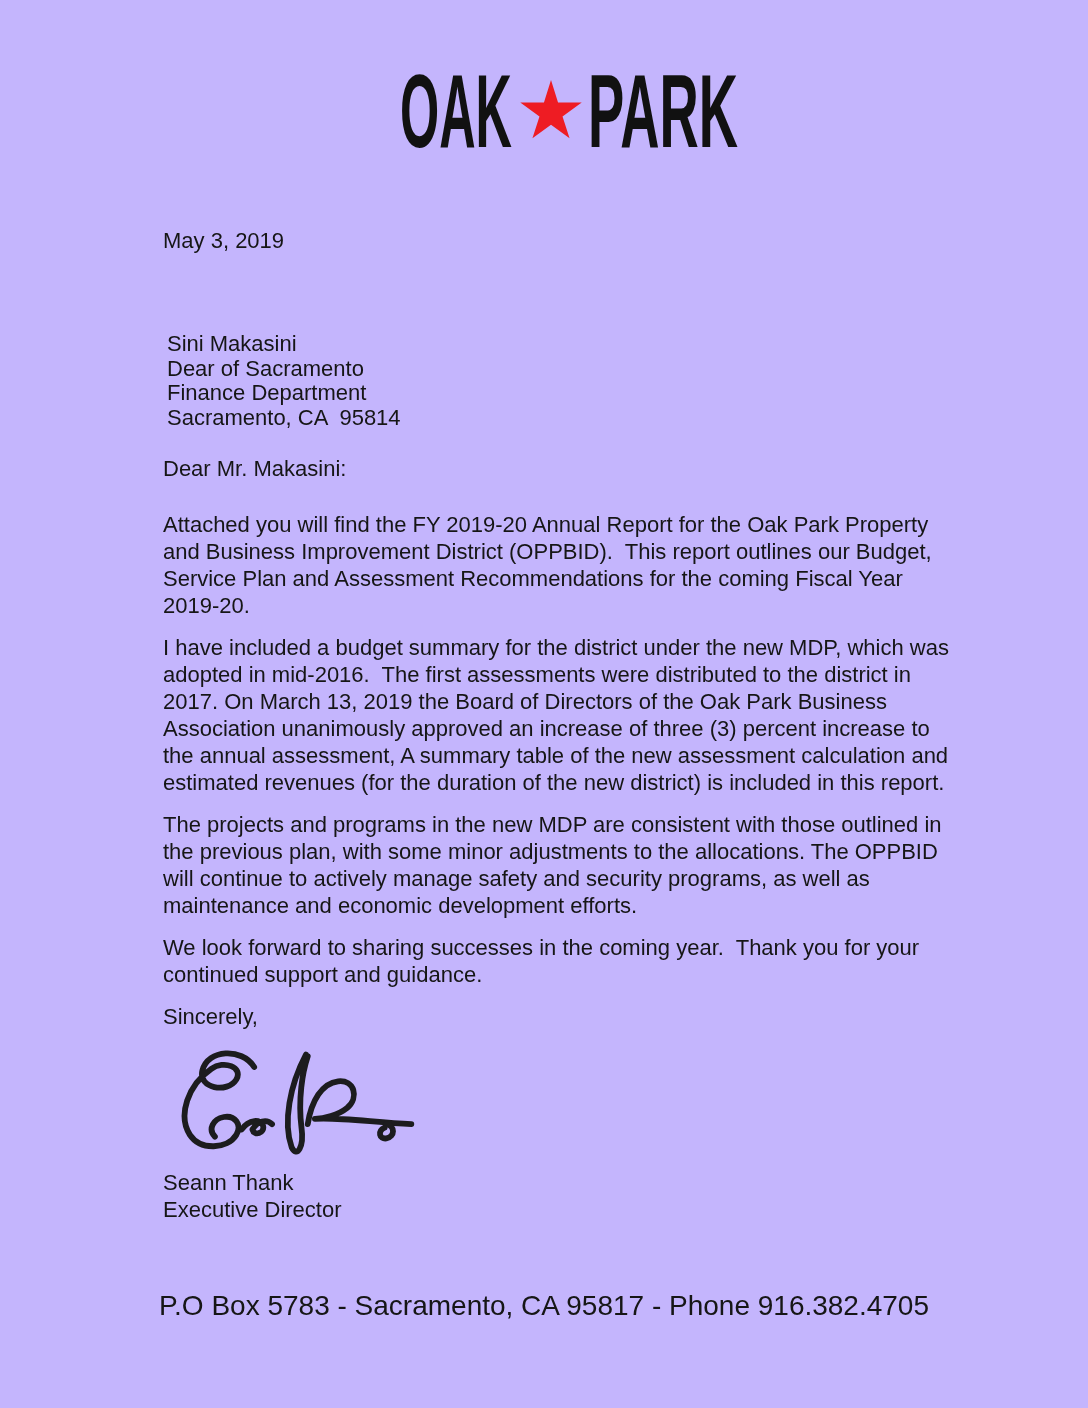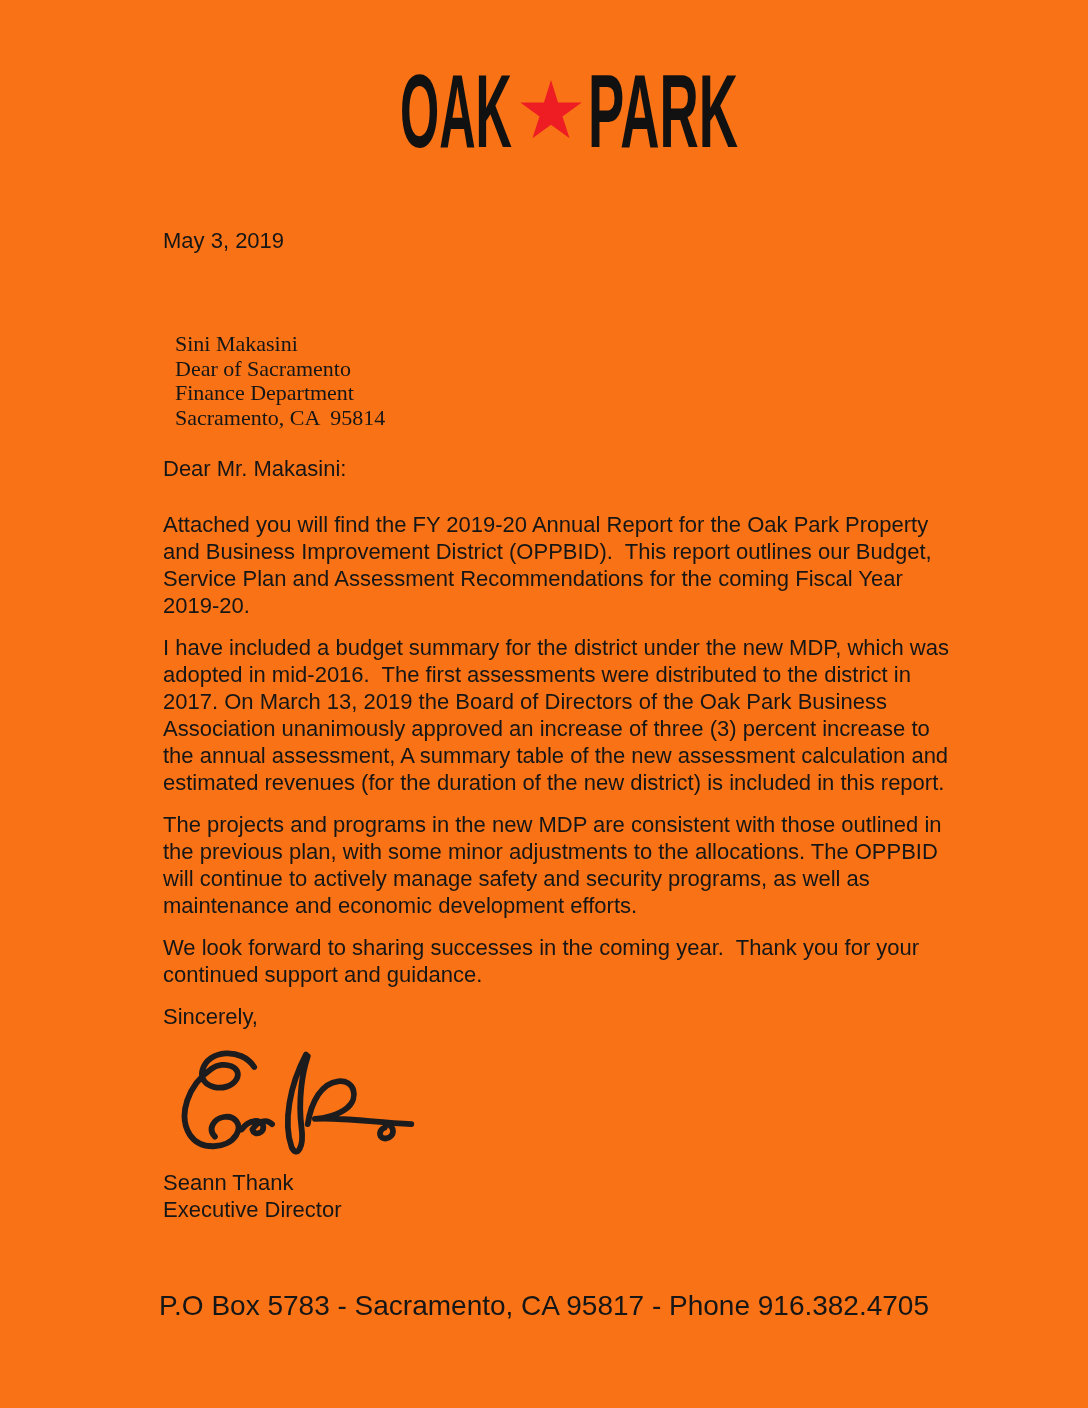--- a/index.html
+++ b/index.html
@@ -4,21 +4,21 @@
 <style>
   html, body {
     margin: 0;
     padding: 0;
     background: #ffffff;
   }
   .page {
     position: relative;
     width: 1088px;
     height: 1408px;
-    background: #f97316;
+    background: #c4b5fd;
     color: #161616;
     font-family: "Liberation Sans", "DejaVu Sans", sans-serif;
     overflow: hidden;
   }
   .letterhead {
     position: absolute;
     top: 55px;
     left: 0;
     width: 100%;
     display: flex;
@@ -37,21 +37,21 @@
   }
   .content {
     position: absolute;
     left: 163px;
     top: 227px;
     width: 800px;
     font-size: 22px;
     line-height: 27px;
   }
   .date { margin: 0 0 78px 0; }
-  .recipient { line-height: 24.5px; margin: 0 0 25px 12px; font-family: Liberation Serif, serif; }
+  .recipient { line-height: 24.5px; margin: 0 0 25px 4px; }
   .recipient div, .keep-space { white-space: pre-wrap; }
   .salutation { margin: 0 0 29px 0; }
   .para { margin: 0 0 15px 0; white-space: pre-wrap; }
   .closing { margin-top: 10px; }
   .signature {
     display: block;
     width: 265px;
     height: 125px;
     margin: 12px 0 2px 6px;
   }

